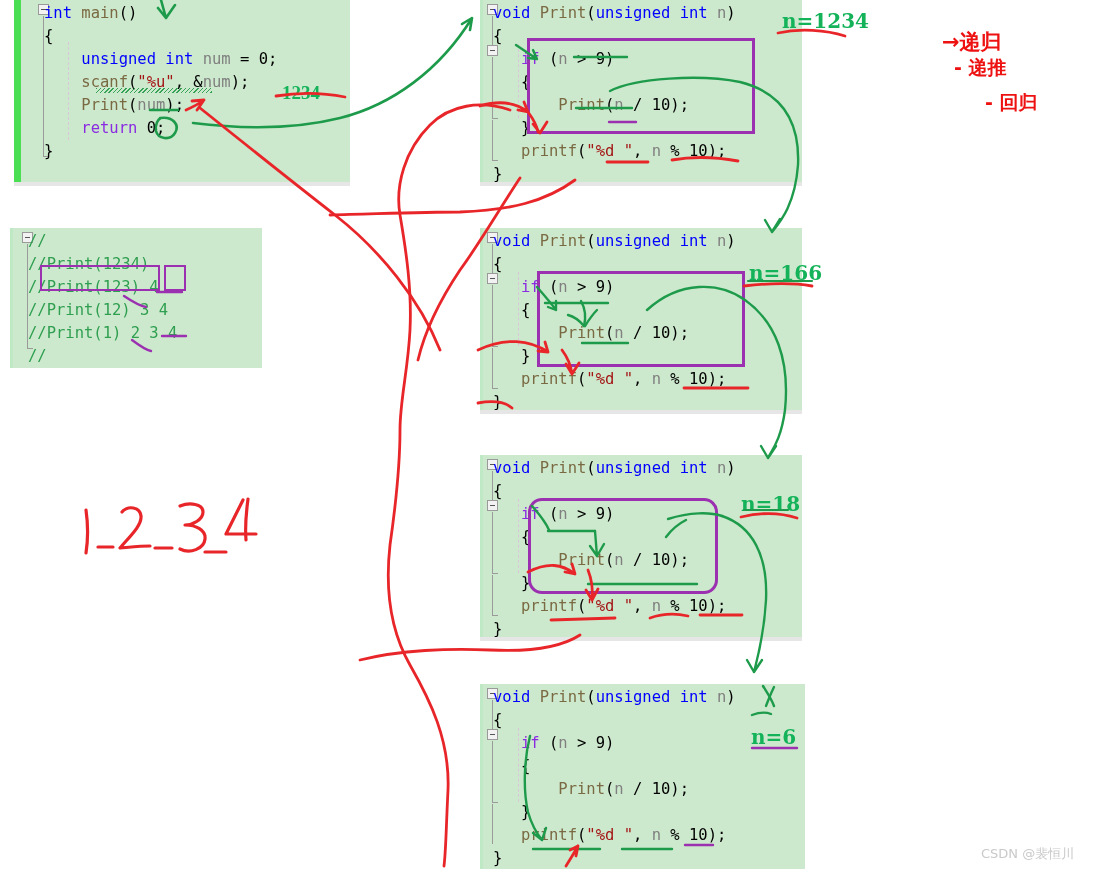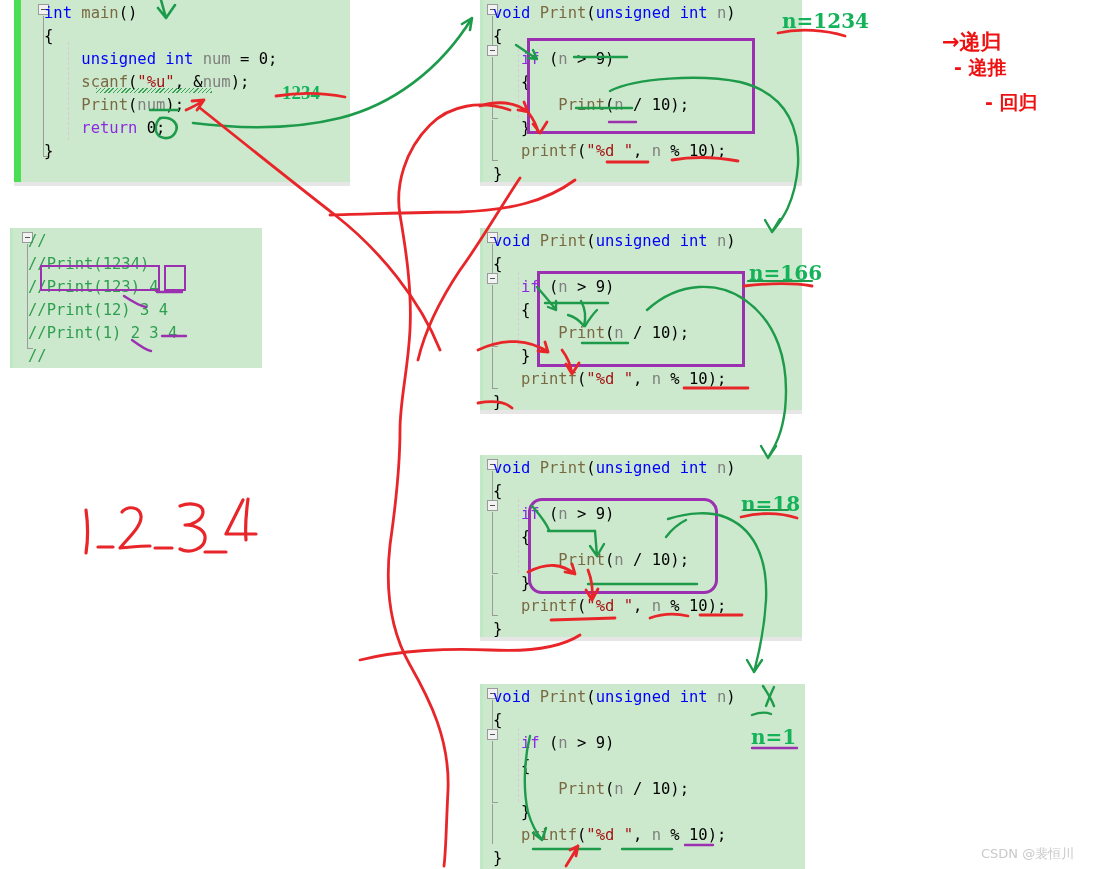--- a/index.html
+++ b/index.html
@@ -177,21 +177,21 @@
 
   <div class="pbox" style="left:527px;top:38px;width:228px;height:96px;"></div>
   <div class="pbox" style="left:537px;top:271px;width:208px;height:96px;"></div>
   <div class="pbox round" style="left:528px;top:498px;width:190px;height:96px;"></div>
 
   <div class="num1234" style="left:282px;top:82px;font-family:Liberation Serif, serif;">1234</div>
 
   <div class="nlabel" style="left:782px;top:9px;">n=1234</div>
   <div class="nlabel" style="left:749px;top:261px;">n=166</div>
   <div class="nlabel" style="left:741px;top:492px;">n=18</div>
-  <div class="nlabel" style="left:751px;top:725px;">n=1</div>
+  <div class="nlabel" style="left:751px;top:725px;">n=6</div>
 
   <div class="cn big" style="left:942px;top:28px;">→递归</div>
   <div class="cn sub" style="left:954px;top:55px;">- 递推</div>
   <div class="cn sub" style="left:985px;top:80px;margin-top:10px;">- 回归</div>
 
   <div class="wm" style="left:981px;top:845px;">CSDN @裴恒川</div>
 
   <svg id="ink" viewBox="0 0 1100 869" xmlns="http://www.w3.org/2000/svg">
     <g fill="none" stroke-linecap="round" stroke-linejoin="round">
 

